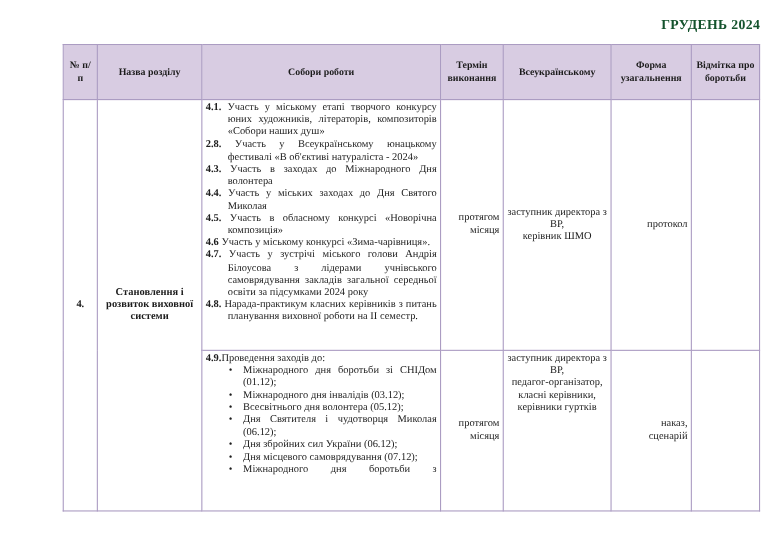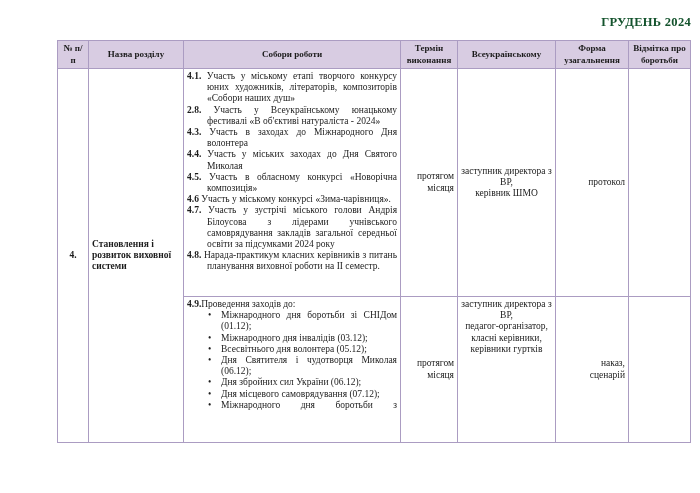--- a/index.html
+++ b/index.html
@@ -15,26 +15,26 @@
     position:absolute;left:57px;top:40px;width:633px;
     border-collapse:collapse;table-layout:fixed;
   }
   table.plan th, table.plan td{
     border:1px solid #ab9cc2;padding:2px 3px;box-sizing:border-box;
   }
   th{
     background:#d8cce2;font-size:9px;font-weight:bold;text-align:center;
     vertical-align:middle;line-height:1.25;
   }
-  tr.hdr{height:28px;}
+  tr.hdr{height:50px;}
   tr.r1{height:228px;}
   tr.r2{height:146px;}
   td{font-size:9.5px;line-height:11.2px;}
   td.sec-num{font-weight:bold;text-align:center;vertical-align:middle;}
-  td.sec-name{font-weight:bold;text-align:left;vertical-align:middle;}
+  td.sec-name{font-weight:bold;text-align:center;vertical-align:middle;}
   td.content{vertical-align:top;text-align:justify;}
   td.term{text-align:right;vertical-align:middle;}
   td.resp{text-align:center;vertical-align:middle;white-space:pre-line;}
   td.resp.top{vertical-align:top;}
   td.form{text-align:right;vertical-align:middle;white-space:pre-line;}
   td.mark{vertical-align:middle;}
   .item{padding-left:20px;text-indent:-20px;}
   .item-num{font-weight:bold;}
   .bullet-item{padding-left:34px;text-indent:-13px;}
   .blt{display:inline-block;width:13px;text-indent:0;}

